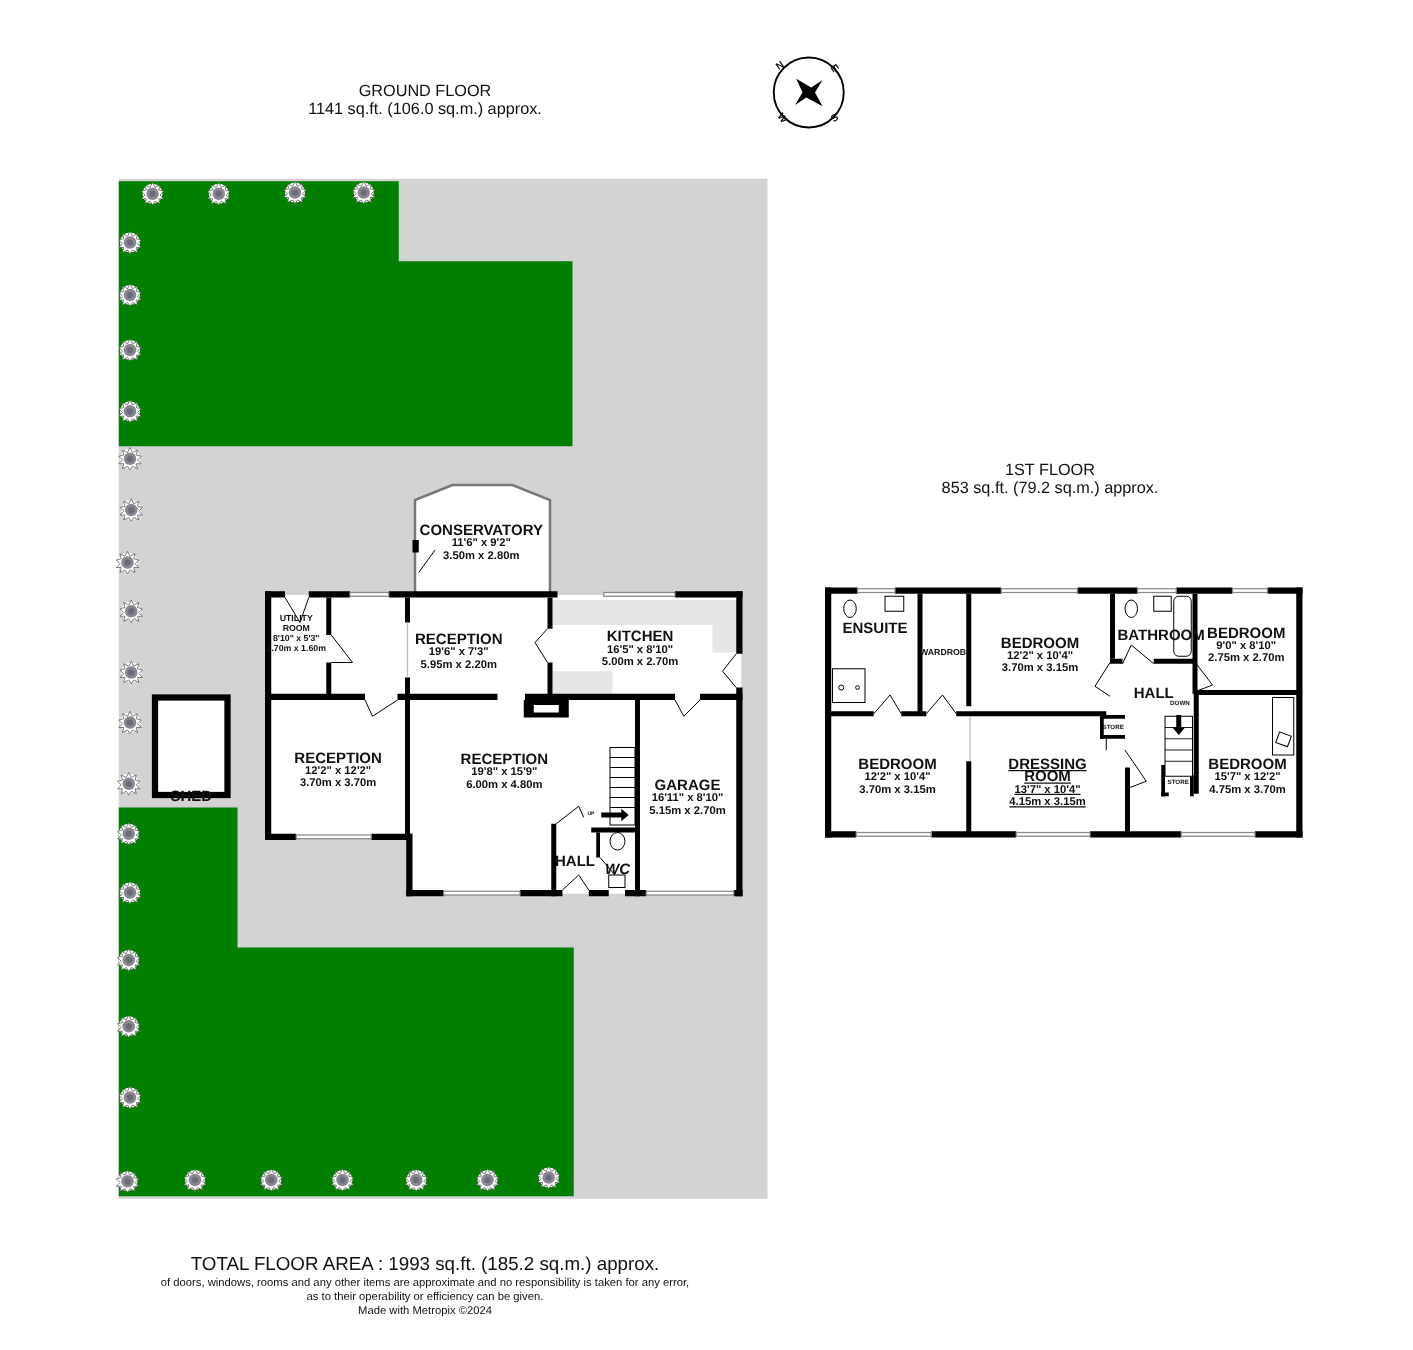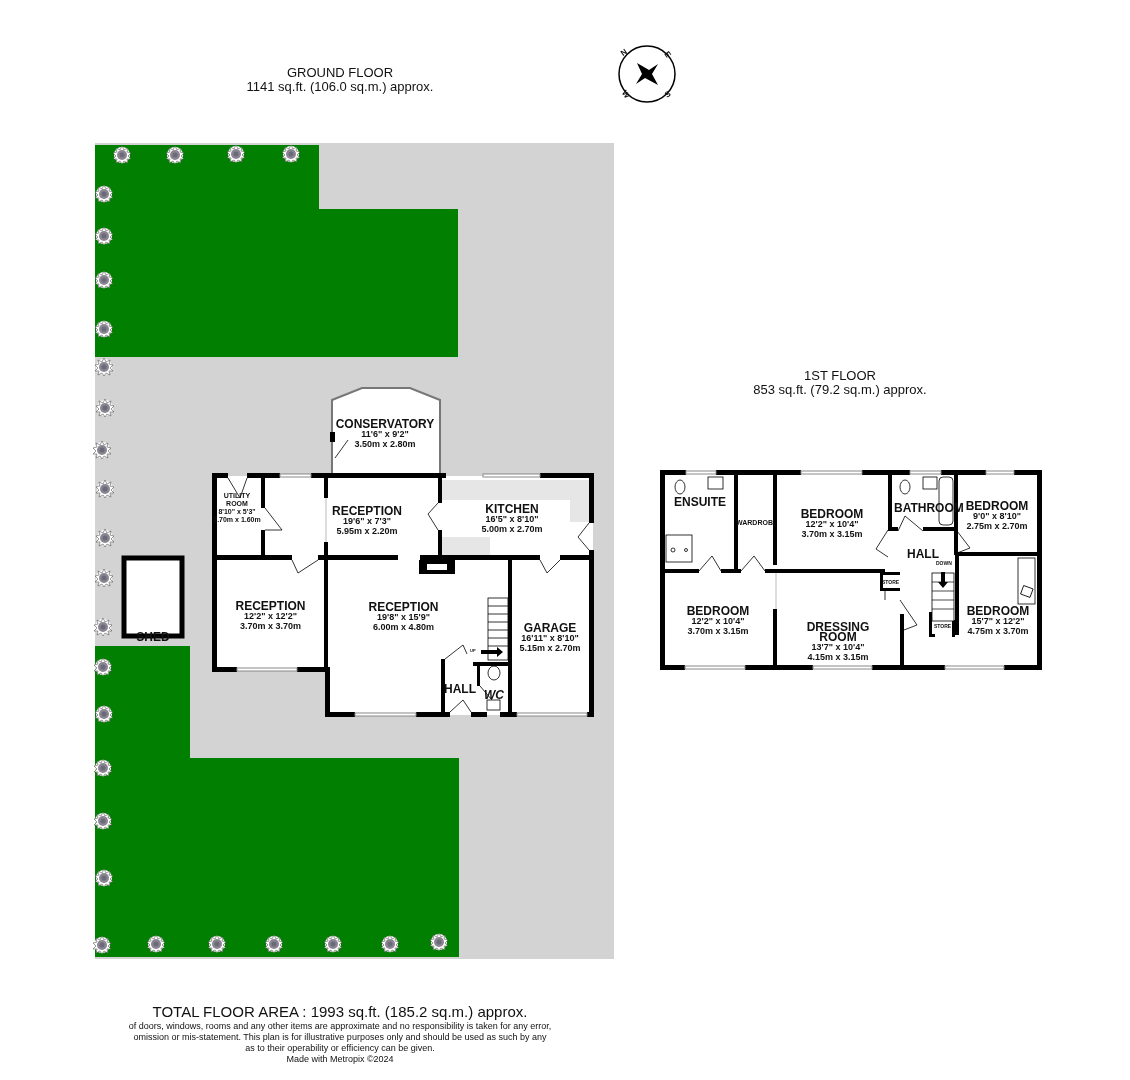--- a/index.html
+++ b/index.html
@@ -327,33 +327,32 @@
   <div>2.75m  x 2.70m</div>
 </div>
 <div class="room" style="left:905px;top:549px;width:36px;">
   <div class="nm">HALL</div>
 </div>
 <div class="room" style="left:678px;top:606px;width:80px;">
   <div class="nm">BEDROOM</div>
   <div>12'2"  x 10'4"</div>
   <div>3.70m  x 3.15m</div>
 </div>
-<div class="room" style="left:790px;top:622px;width:96px;">
+<div class="room" style="left:790px;top:606px;width:96px;text-decoration:underline;">
   <div class="nm">DRESSING ROOM</div>
   <div>13'7"  x 10'4"</div>
   <div>4.15m  x 3.15m</div>
 </div>
 <div class="room" style="left:958px;top:606px;width:80px;">
   <div class="nm">BEDROOM</div>
   <div>15'7"  x 12'2"</div>
   <div>4.75m  x 3.70m</div>
 </div>
 <div class="tiny" style="left:882px;top:579px;">STORE</div>
 <div class="tiny" style="left:934px;top:623px;">STORE</div>
 <div class="tiny" style="left:936px;top:560px;">DOWN</div>
 
 <div class="abs" style="left:100px;top:1003px;width:480px;text-align:center;font-size:15px;">TOTAL FLOOR AREA : 1993 sq.ft. (185.2 sq.m.) approx.</div>
 <div class="abs disclaimer" style="left:100px;top:1021px;width:480px;">
   <div>of doors, windows, rooms and any other items are approximate and no responsibility is taken for any error,</div>
-  <div>omission or mis-statement. This plan is for illustrative purposes only and should be used as such by any</div>
   <div>as to their operability or efficiency can be given.</div>
   <div>Made with Metropix ©2024</div>
 </div>
 
 </body></html>

